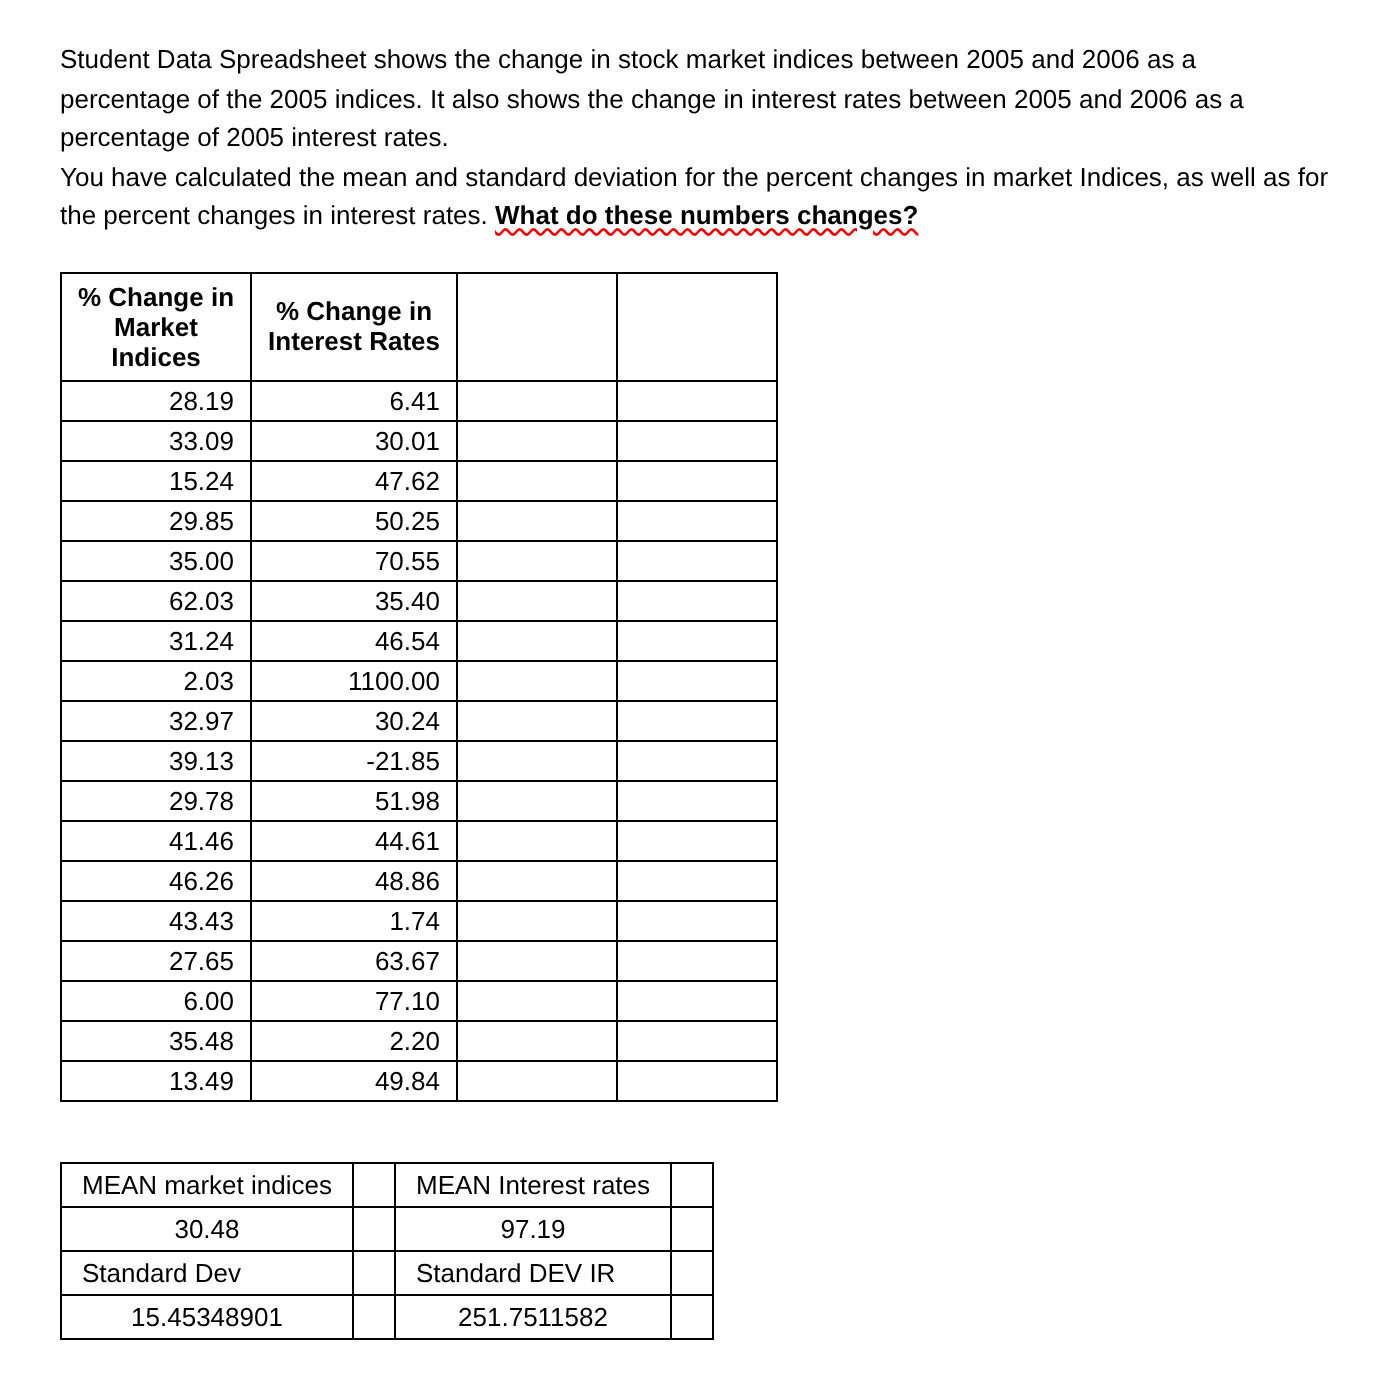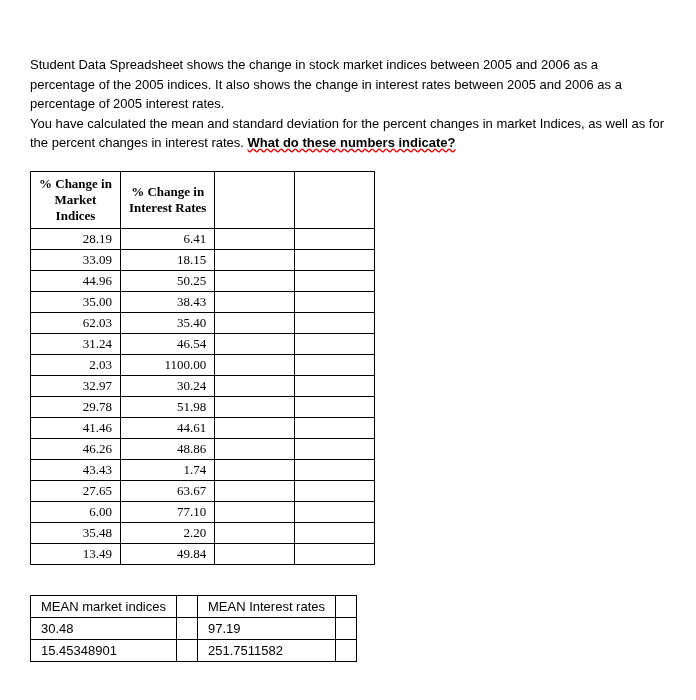--- a/index.html
+++ b/index.html
@@ -8,33 +8,31 @@
       font-family: Arial, Helvetica, sans-serif;
       font-size: 13px;
       color: #000;
       width: 696px;
       min-height: 700px;
       padding: 20px 30px;
     }
     .description {
       line-height: 1.5;
       margin-bottom: 18px;
-      margin-top: 35px;
     }
     .bold-underline {
       font-weight: bold;
       text-decoration: underline wavy;
       text-decoration-color: #e00;
     }
 
     .main-table {
       border-collapse: collapse;
       margin-bottom: 30px;
       min-width: 340px;
-      font-family: Liberation Serif, serif;
     }
     .main-table th, .main-table td {
       border: 1px solid #000;
       padding: 2px 8px;
       text-align: right;
       font-size: 13px;
       white-space: nowrap;
     }
     .main-table th {
       text-align: center;
@@ -52,35 +50,35 @@
     }
 
     .stats-table {
       border-collapse: collapse;
       margin-top: 10px;
     }
     .stats-table td {
       padding: 3px 10px;
       font-size: 13px;
       border: 1px solid #000;
-      text-align: left;
+      text-align: center;
       white-space: nowrap;
     }
     .stats-table .label-cell {
       text-align: left;
       font-weight: normal;
     }
   </style>
 </head>
 <body>
 
 <div class="description">
   <p>Student Data Spreadsheet shows the change in stock  market indices between 2005 and 2006 as a percentage of the 2005 indices.  It also shows the change in interest rates between 2005 and 2006 as a percentage of 2005 interest rates.</p>
   <p>
-    <span>You have calculated the mean and standard deviation for the percent changes in market Indices, as well as for the percent changes in interest rates.  </span><span class="bold-underline">What do these numbers indicate?</span>
+    <span>You have calculated the mean and standard deviation for the percent changes in market Indices, as well as for the percent changes in interest rates.  </span><span class="bold-underline">What do these numbers changes?</span>
   </p>
 </div>
 
 <table class="main-table">
   <thead>
     <tr>
       <th>% Change in<br>Market<br>Indices</th>
       <th>% Change in<br>Interest Rates</th>
       <td class="col-empty"></td>
       <td class="col-empty-right"></td>
@@ -88,33 +86,39 @@
   </thead>
   <tbody id="table-body">
   <tr>
         <td>28.19</td>
         <td>6.41</td>
         <td class="col-empty"></td>
         <td class="col-empty-right"></td>
       </tr>
       <tr>
         <td>33.09</td>
-        <td>18.15</td>
-        <td class="col-empty"></td>
-        <td class="col-empty-right"></td>
-      </tr>
-      <tr>
-        <td>44.96</td>
+        <td>30.01</td>
+        <td class="col-empty"></td>
+        <td class="col-empty-right"></td>
+      </tr>
+      <tr>
+        <td>15.24</td>
+        <td>47.62</td>
+        <td class="col-empty"></td>
+        <td class="col-empty-right"></td>
+      </tr>
+      <tr>
+        <td>29.85</td>
         <td>50.25</td>
         <td class="col-empty"></td>
         <td class="col-empty-right"></td>
       </tr>
       <tr>
         <td>35.00</td>
-        <td>38.43</td>
+        <td>70.55</td>
         <td class="col-empty"></td>
         <td class="col-empty-right"></td>
       </tr>
       <tr>
         <td>62.03</td>
         <td>35.40</td>
         <td class="col-empty"></td>
         <td class="col-empty-right"></td>
       </tr>
       <tr>
@@ -129,20 +133,26 @@
         <td class="col-empty"></td>
         <td class="col-empty-right"></td>
       </tr>
       <tr>
         <td>32.97</td>
         <td>30.24</td>
         <td class="col-empty"></td>
         <td class="col-empty-right"></td>
       </tr>
       <tr>
+        <td>39.13</td>
+        <td>-21.85</td>
+        <td class="col-empty"></td>
+        <td class="col-empty-right"></td>
+      </tr>
+      <tr>
         <td>29.78</td>
         <td>51.98</td>
         <td class="col-empty"></td>
         <td class="col-empty-right"></td>
       </tr>
       <tr>
         <td>41.46</td>
         <td>44.61</td>
         <td class="col-empty"></td>
         <td class="col-empty-right"></td>
@@ -194,19 +204,25 @@
     <td class="label-cell">MEAN Interest rates</td>
     <td></td>
   </tr>
   <tr>
     <td>30.48</td>
     <td></td>
     <td>97.19</td>
     <td></td>
   </tr>
   <tr>
+    <td class="label-cell">Standard Dev</td>
+    <td></td>
+    <td class="label-cell">Standard DEV IR</td>
+    <td></td>
+  </tr>
+  <tr>
     <td>15.45348901</td>
     <td></td>
     <td>251.7511582</td>
     <td></td>
   </tr>
 </tbody>
   </table>
 
 </body></html>

